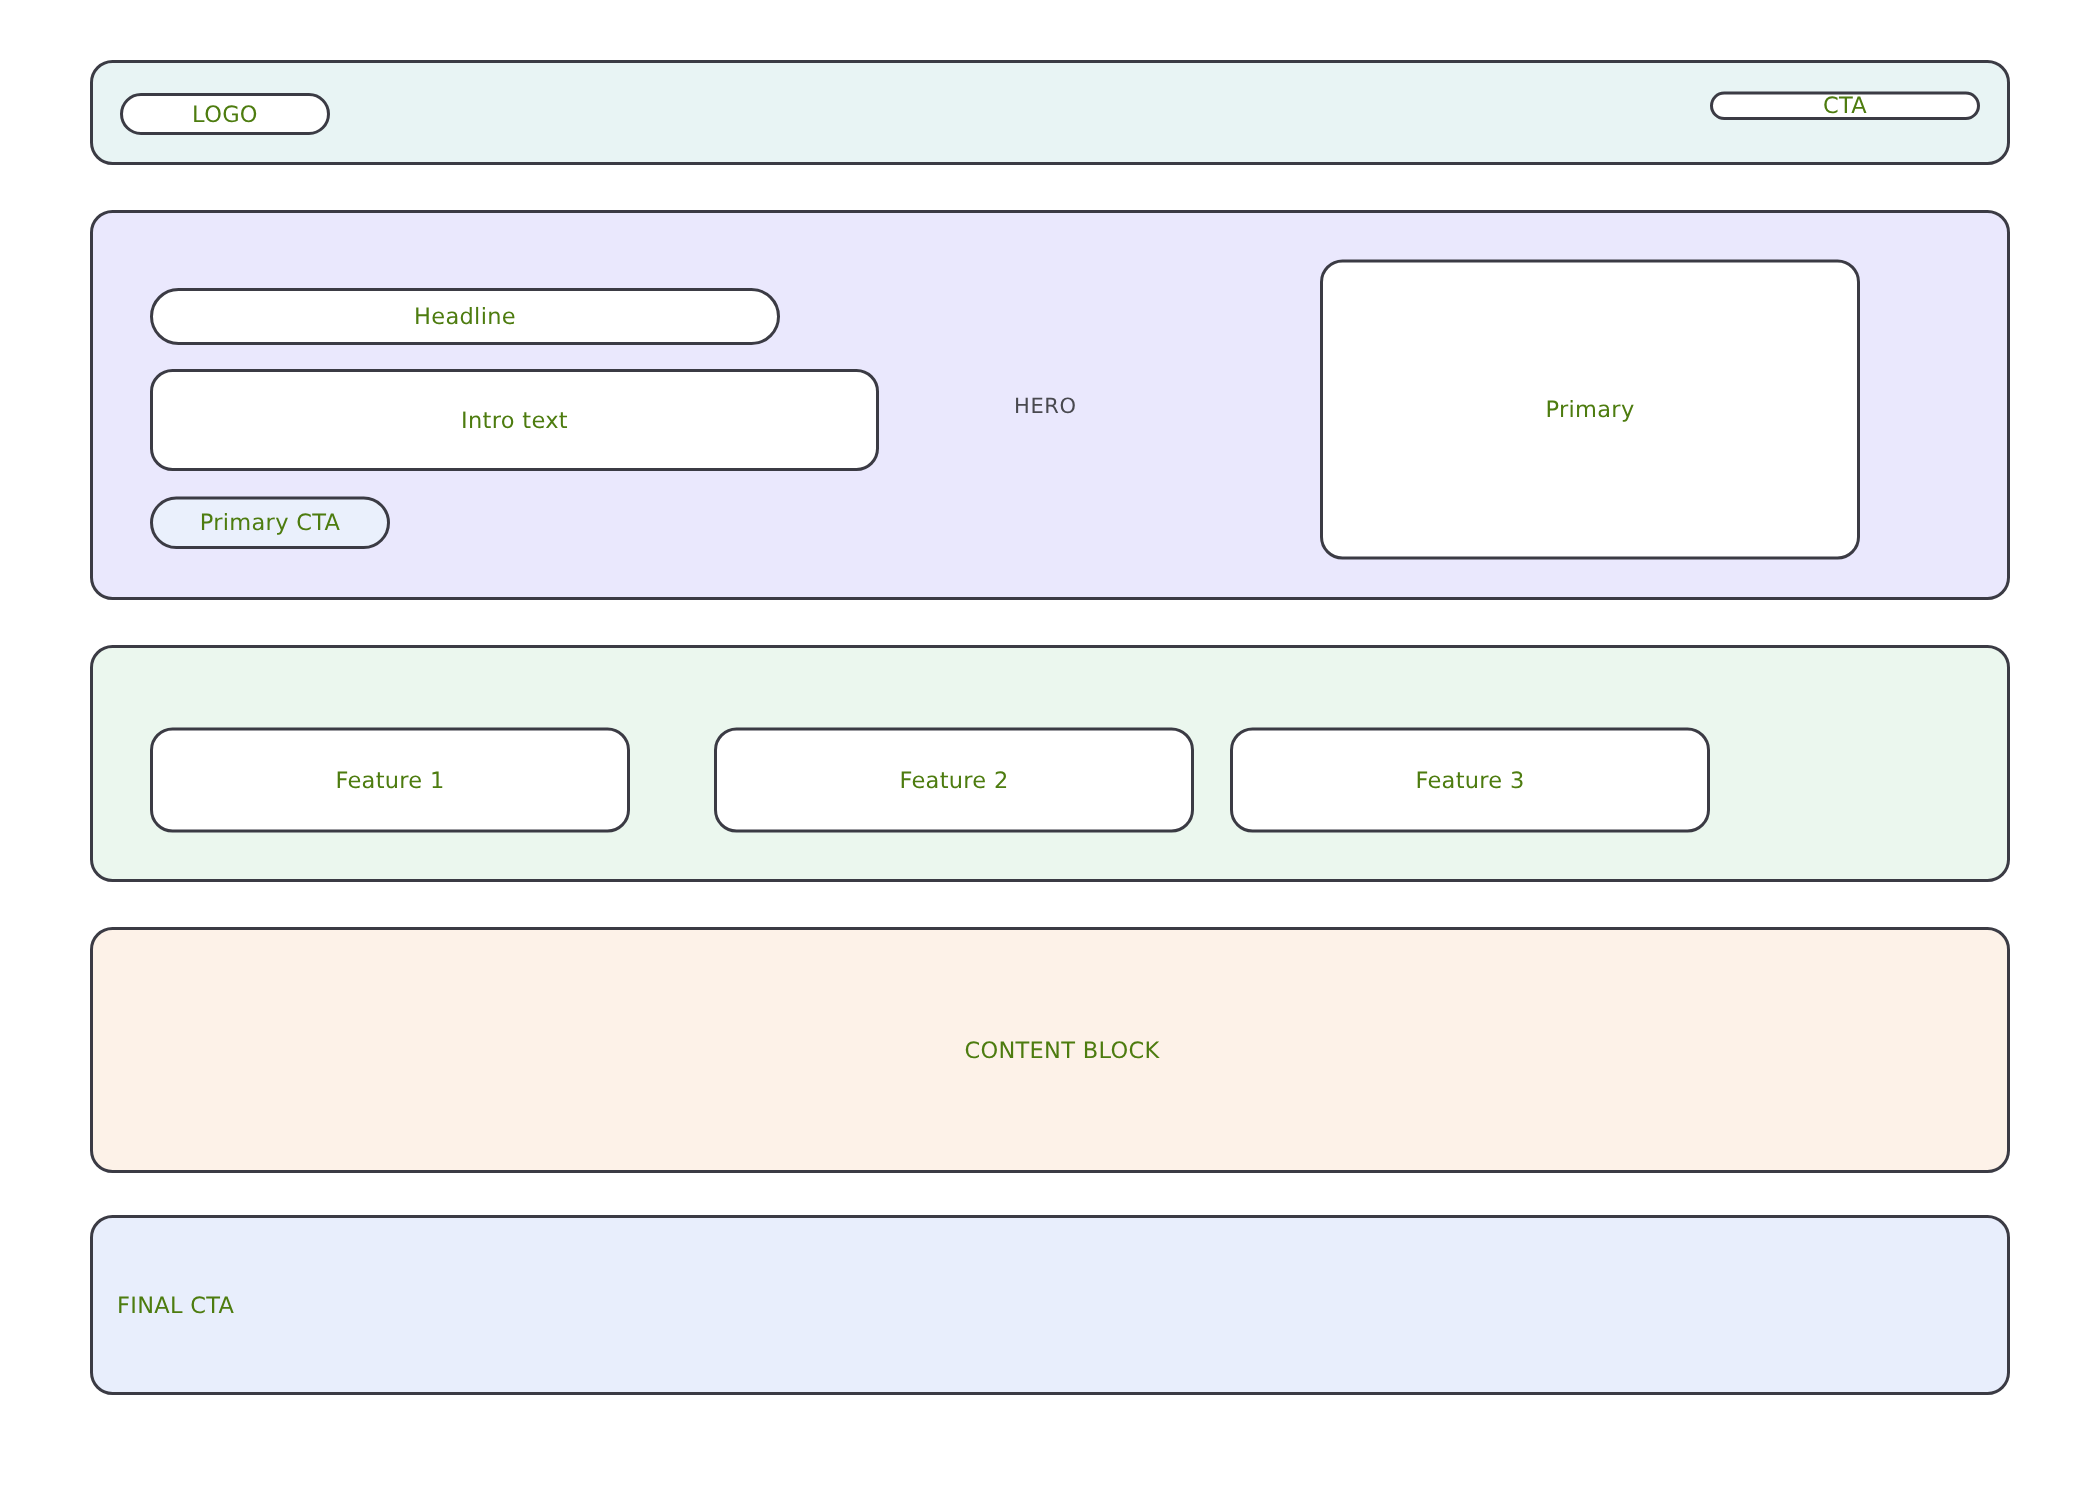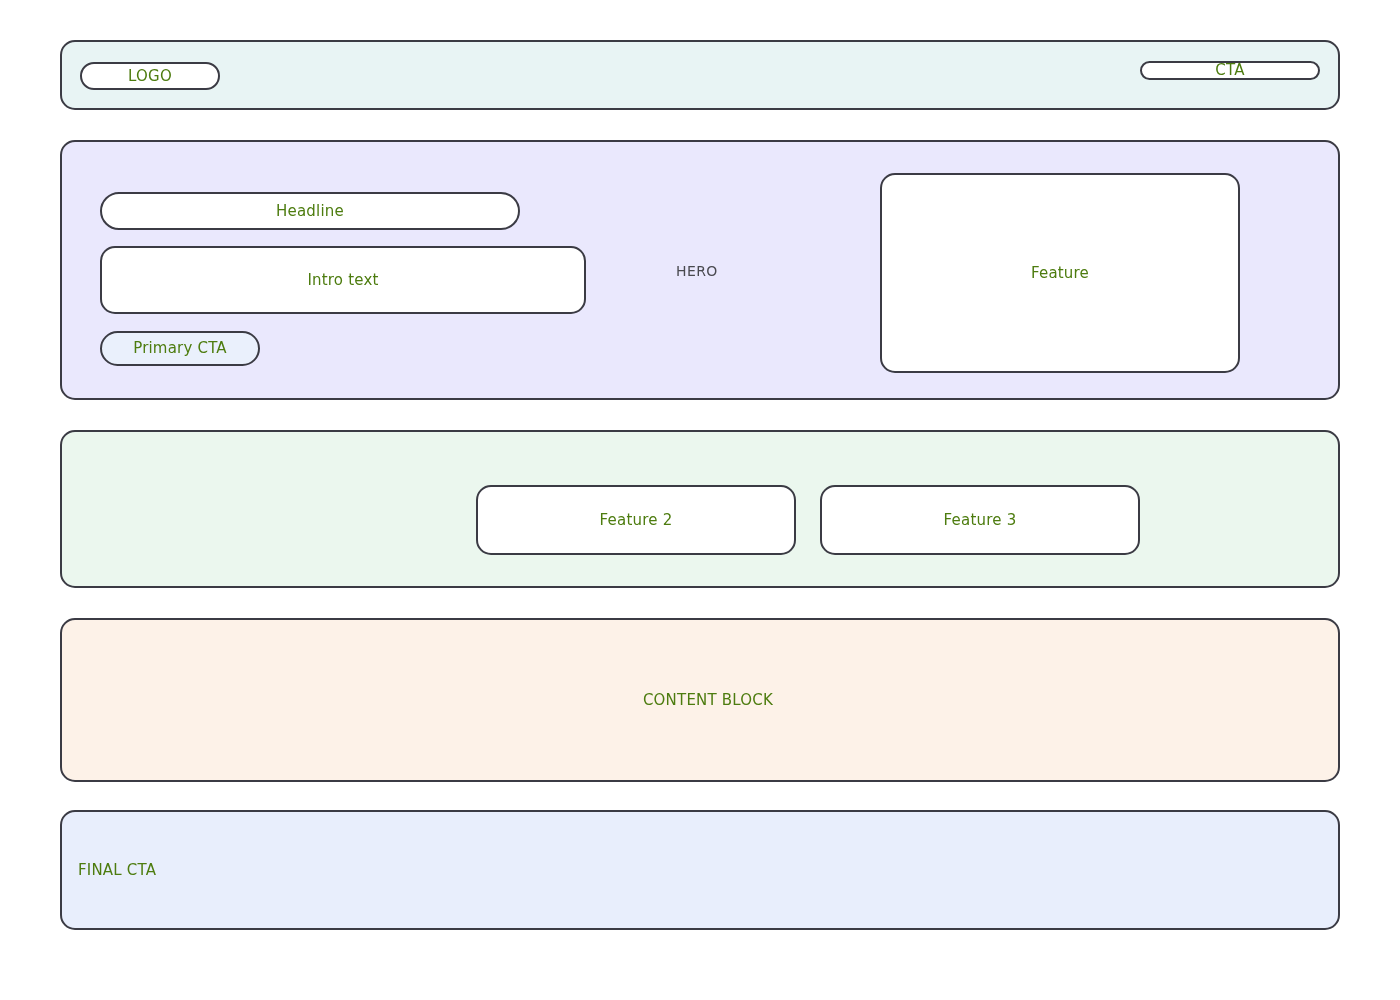--- a/index.html
+++ b/index.html
@@ -167,27 +167,30 @@
 
   <div class="box" id="hero-intro-box">
     <span class="lbl">Intro text</span>
   </div>
 
   <div class="box" id="hero-primary-cta">
     <span class="lbl">Primary CTA</span>
   </div>
 
   <div class="box" id="hero-visual-box">
-    <span class="lbl">Feature</span>
+    <span class="lbl">Primary</span>
   </div>
 
   <span class="section-label" id="hero-section-label">HERO</span>
 
   <div class="section" id="features-section"></div>
 
+  <div class="box feature-card" id="feature-card-1">
+    <span class="lbl">Feature 1</span>
+  </div>
 
   <div class="box feature-card" id="feature-card-2">
     <span class="lbl">Feature 2</span>
   </div>
 
   <div class="box feature-card" id="feature-card-3">
     <span class="lbl">Feature 3</span>
   </div>
 
   <div class="section" id="content-block-section">

